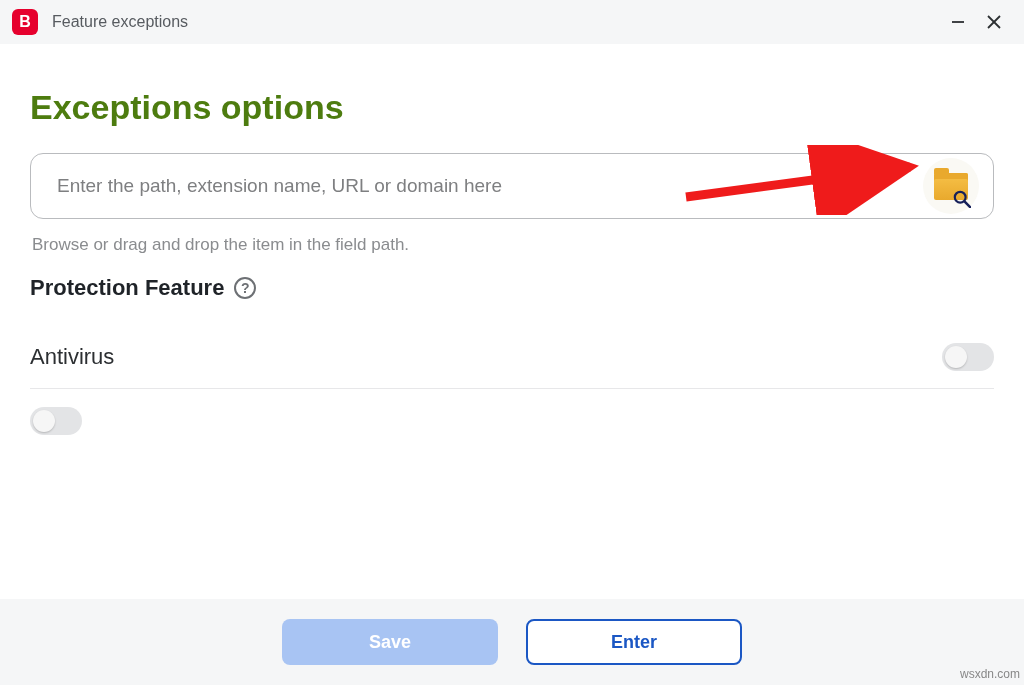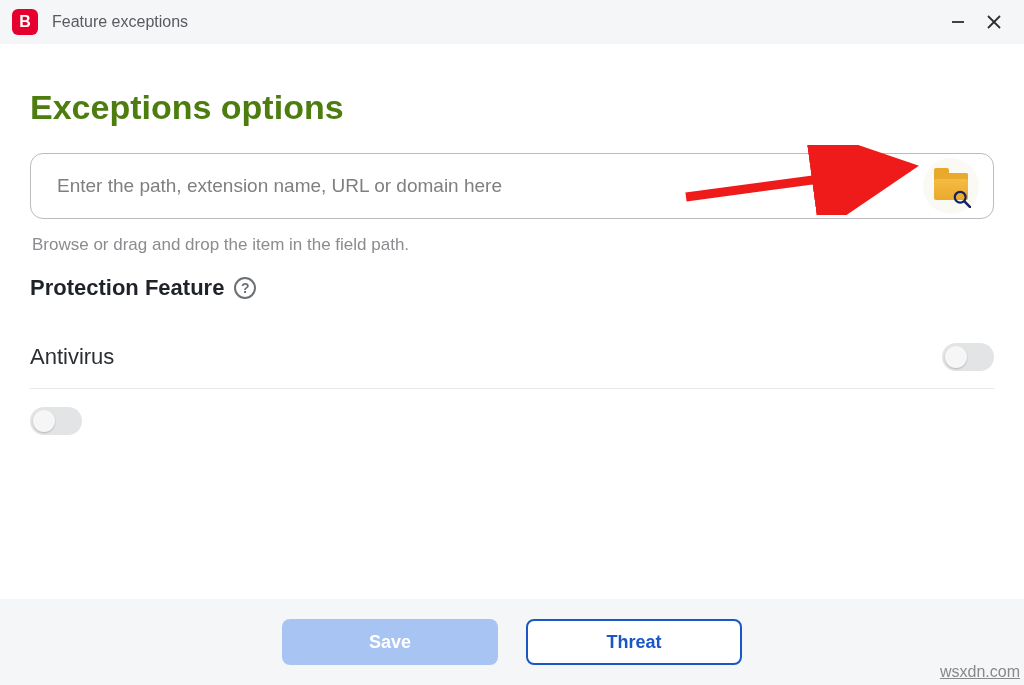--- a/index.html
+++ b/index.html
@@ -162,21 +162,21 @@
   .btn-outline { background:#fff; border:2px solid #1b57c4; color:#1b57c4; }
   .arrow-annot {
     position:absolute;
     left: 680px;
     top: 145px;
     pointer-events:none;
   }
   .watermark {
     position:absolute;
     right:4px; bottom:4px;
-    font-size:16px; color:#888;text-decoration:underline;
+    font-size:12px; color:#888;
   }
 </style>
 </head>
 <body>
 
 <div class="titlebar">
   <div class="app-logo">B</div>
   <div>Feature exceptions</div>
   <div class="spacer"></div>
   <div class="win-btn">
@@ -226,16 +226,16 @@
   <defs>
       <marker id="ah" markerWidth="14" markerHeight="14" refX="11" refY="6" orient="auto">
         <path d="M0,0 L12,6 L0,12 Z" fill="#ef1b1b"></path>
       </marker>
     </defs>
   <line x1="6" y1="52" x2="230" y2="22" stroke="#ef1b1b" stroke-width="9" marker-end="url(#ah)"></line>
 </svg>
 
 <div class="footer">
   <div class="btn btn-primary">Save</div>
-  <div class="btn btn-outline">Threat</div>
+  <div class="btn btn-outline">Enter</div>
 </div>
 
 <div class="watermark">wsxdn.com</div>
 
 </body></html>

